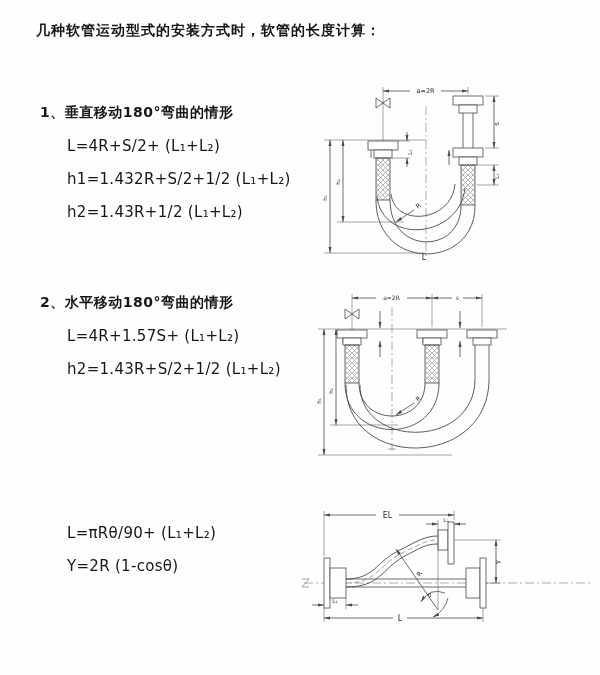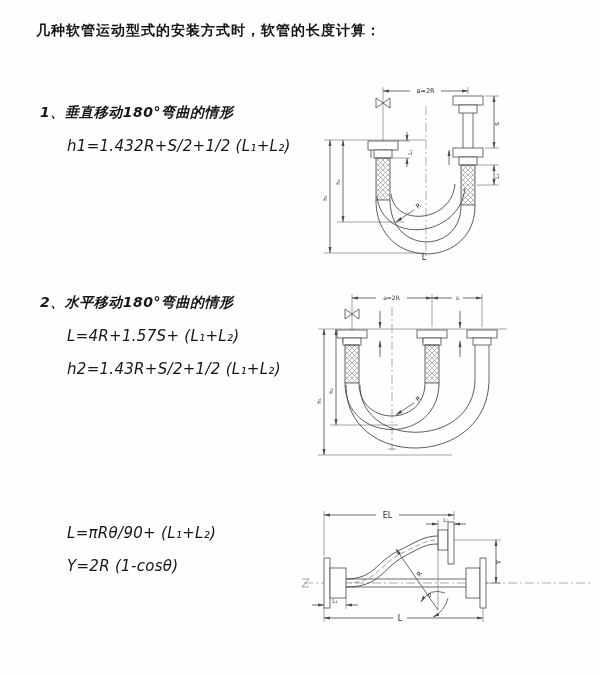--- a/index.html
+++ b/index.html
@@ -3,21 +3,21 @@
 <meta charset="utf-8">
 <style>
   html,body{margin:0;padding:0;}
   body{
     width:600px;height:675px;position:relative;background:#fefefe;
     font-family:"DejaVu Sans","Liberation Sans",sans-serif;color:#161616;overflow:hidden;
   }
   .title{
     position:absolute;left:36px;top:22px;font-size:14px;font-weight:bold;letter-spacing:1px;
   }
-  .section{position:absolute;left:40px;width:285px;font-style:italic;}
+  .section{position:absolute;left:40px;width:285px;}
   .sec1{top:104px}
   .sec2{top:294px}
   .sec3{top:509px}
   .heading{font-size:14px;font-weight:bold;letter-spacing:0.5px;margin:0;}
   .formula{font-size:15px;margin:15px 0 0 27px;letter-spacing:0.3px;white-space:nowrap;}
   .diagram{position:absolute;}
   .d1{left:308px;top:70px;}
   .d2{left:302px;top:283px;}
   .d3{left:296px;top:500px;}
   svg{display:block;}
@@ -30,21 +30,23 @@
   .dash{stroke:#5a5a5a;fill:none;stroke-width:0.55;stroke-dasharray:5 3;}
   .bg{fill:#fefefe;stroke:none;}
 </style>
 </head>
 <body>
 
 <div class="title">几种软管运动型式的安装方式时，软管的长度计算：</div>
 
 <div class="section sec1">
   <div class="heading">1、垂直移动180°弯曲的情形</div>
+  <div class="formula">L=4R+S/2+ (L₁+L₂)</div>
   <div class="formula">h1=1.432R+S/2+1/2 (L₁+L₂)</div>
+  <div class="formula">h2=1.43R+1/2 (L₁+L₂)</div>
 </div>
 
 <div class="diagram d1">
 <svg width="290" height="192" viewBox="0 0 290 192">
   <defs>
     <marker id="a1" viewBox="0 0 10 7" refX="10" refY="3.5" markerWidth="8" markerHeight="6" orient="auto-start-reverse">
       <path d="M0,1 L10,3.5 L0,6 z" fill="#4a4a4a"></path>
     </marker>
     <pattern id="h1p" width="5" height="5" patternUnits="userSpaceOnUse">
       <path d="M0,0 L5,5 M5,0 L0,5" stroke="#8a8a8a" stroke-width="0.6"></path>

